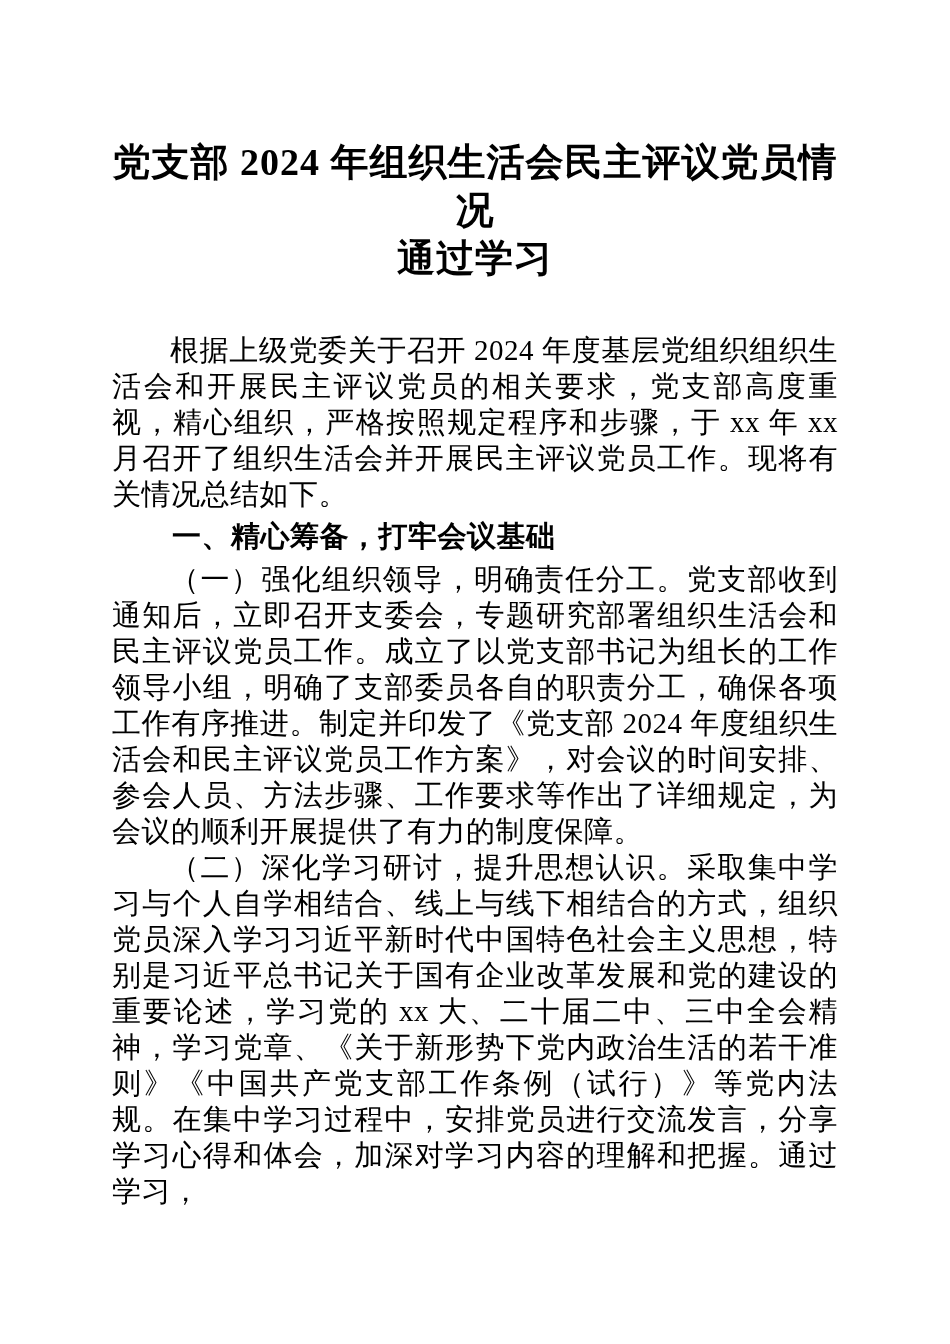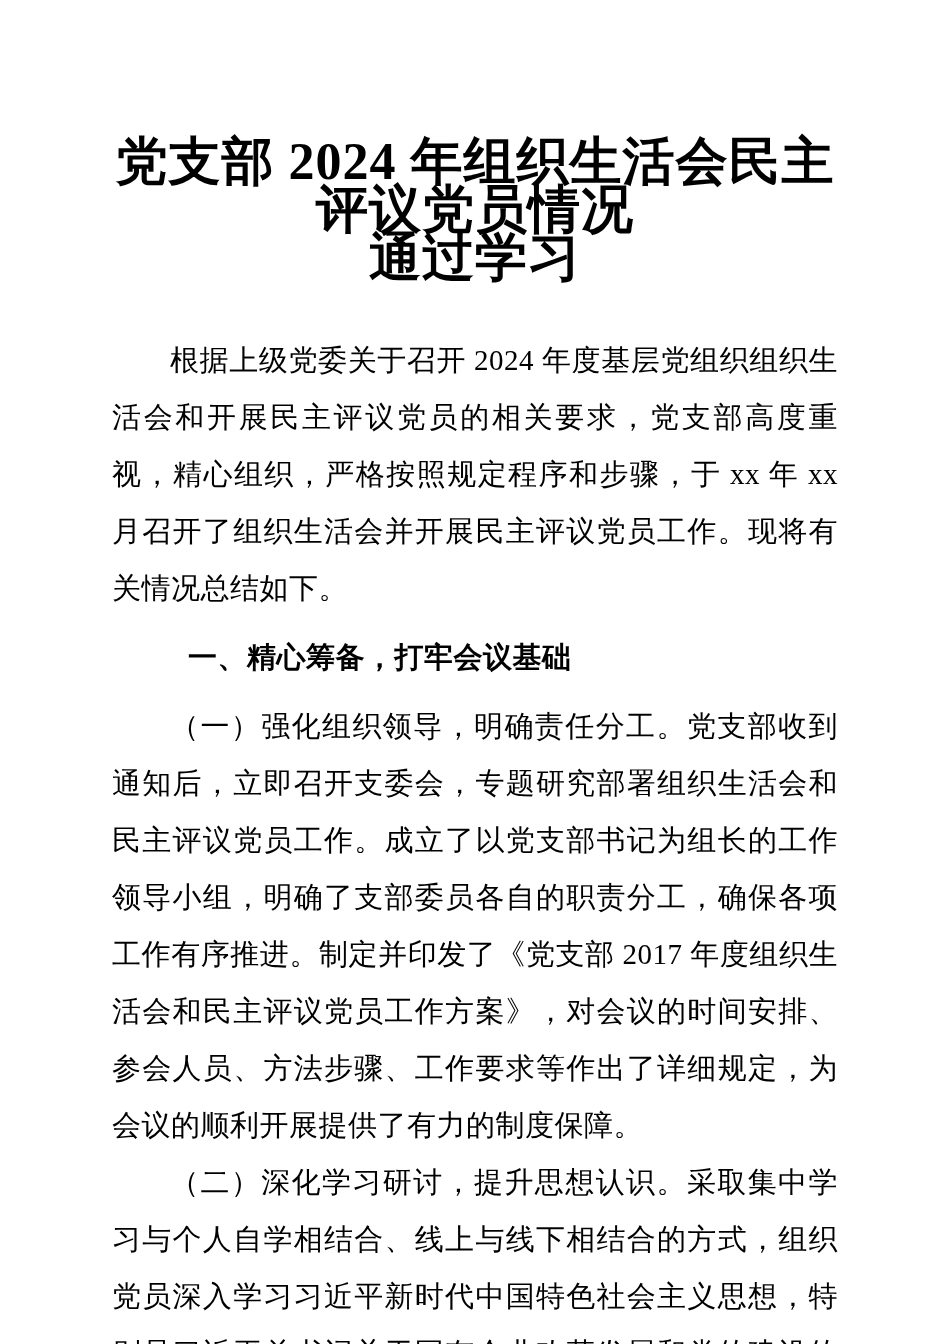--- a/index.html
+++ b/index.html
@@ -23,41 +23,41 @@
   .content {
     position: absolute;
     left: 112px;
     top: 0;
     width: 726px;
     padding-top: 138px;
     box-sizing: content-box;
   }
   .doc-title {
     margin: 0 0 50px 0;
-    font-size: 52px;
+    font-size: 38px;
     font-weight: bold;
     line-height: 48px;
     text-align: center;
     font-family: "Liberation Serif", "DejaVu Serif", serif;
     letter-spacing: 1px;
   }
   .doc-title .title-line {
     display: block;
   }
   .para {
     margin: 0;
     font-size: 29px;
-    line-height: 57px;
+    line-height: 36px;
     text-align: justify;
     text-indent: 58px;
     letter-spacing: 0.5px;
     font-family: "Liberation Serif", "DejaVu Serif", serif;
   }
   .section-heading {
-    margin: 18px;
+    margin: 2px;
     font-size: 29px;
     font-weight: bold;
     line-height: 45px;
     text-indent: 58px;
     letter-spacing: 0.5px;
     font-family: Liberation Serif, serif;
   }
 </style>
 </head>
 <body>
@@ -67,18 +67,18 @@
 
     <h1 class="doc-title">
       <span class="title-line">党支部 2024 年组织生活会民主评议党员情况</span>
       <span class="title-line">通过学习</span>
     </h1>
 
     <p class="para">根据上级党委关于召开 2024 年度基层党组织组织生活会和开展民主评议党员的相关要求，党支部高度重视，精心组织，严格按照规定程序和步骤，于 xx 年 xx 月召开了组织生活会并开展民主评议党员工作。现将有关情况总结如下。</p>
 
     <h2 class="section-heading">一、精心筹备，打牢会议基础</h2>
 
-    <p class="para">（一）强化组织领导，明确责任分工。党支部收到通知后，立即召开支委会，专题研究部署组织生活会和民主评议党员工作。成立了以党支部书记为组长的工作领导小组，明确了支部委员各自的职责分工，确保各项工作有序推进。制定并印发了《党支部 2017 年度组织生活会和民主评议党员工作方案》，对会议的时间安排、参会人员、方法步骤、工作要求等作出了详细规定，为会议的顺利开展提供了有力的制度保障。</p>
+    <p class="para">（一）强化组织领导，明确责任分工。党支部收到通知后，立即召开支委会，专题研究部署组织生活会和民主评议党员工作。成立了以党支部书记为组长的工作领导小组，明确了支部委员各自的职责分工，确保各项工作有序推进。制定并印发了《党支部 2024 年度组织生活会和民主评议党员工作方案》，对会议的时间安排、参会人员、方法步骤、工作要求等作出了详细规定，为会议的顺利开展提供了有力的制度保障。</p>
 
     <p class="para">（二）深化学习研讨，提升思想认识。采取集中学习与个人自学相结合、线上与线下相结合的方式，组织党员深入学习习近平新时代中国特色社会主义思想，特别是习近平总书记关于国有企业改革发展和党的建设的重要论述，学习党的 xx 大、二十届二中、三中全会精神，学习党章、《关于新形势下党内政治生活的若干准则》《中国共产党支部工作条例（试行）》等党内法规。在集中学习过程中，安排党员进行交流发言，分享学习心得和体会，加深对学习内容的理解和把握。通过学习，</p>
 
   </div>
 </div>
 
 </body></html>

